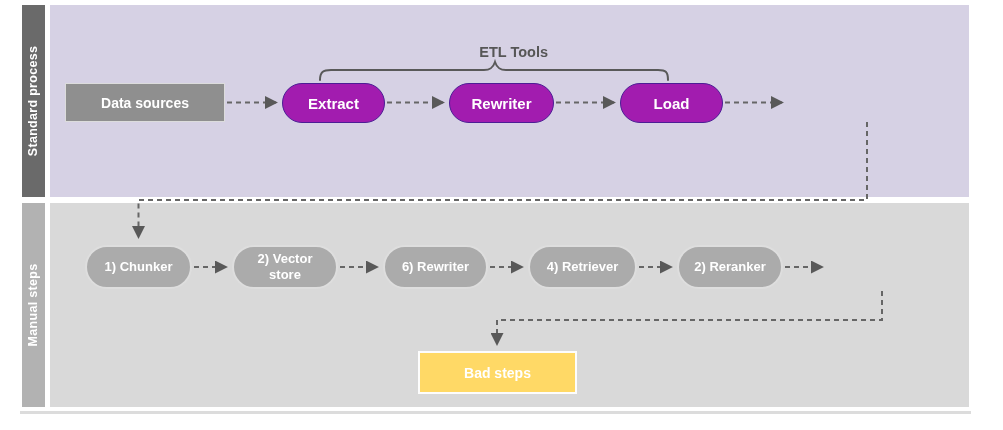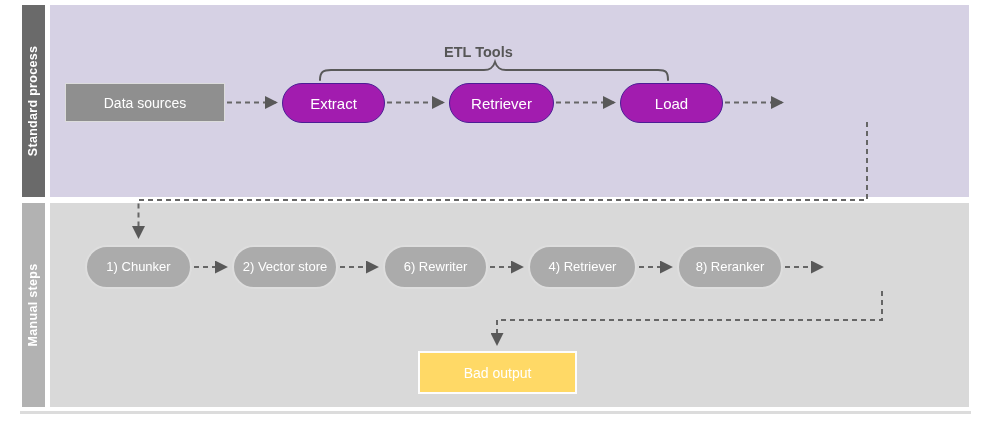--- a/index.html
+++ b/index.html
@@ -28,21 +28,21 @@
     font-weight: 700;
     font-size: 12.5px;
     letter-spacing: 0.3px;
   }
   .node {
     position: absolute;
     box-sizing: border-box;
     display: flex; align-items: center; justify-content: center;
     text-align: center;
     color: #ffffff;
-    font-weight: 400;
+    font-weight: 700;
     z-index: 3;
   }
   .rect  { background: #8f8f8f; border: 1.5px solid #dcdcdc; font-size: 14px; }
   .pill-etl {
     background: #a21caf;
     border: 1px solid #4c1d95;
     border-radius: 22px;
     font-size: 15px;
   }
   .pill-manual {
@@ -66,21 +66,21 @@
   #step-chunker      { left: 85px;  top: 245px; width: 107px; height: 44px; text-align: center; }
   #step-vector-store { left: 232px; top: 245px; width: 106px; height: 44px; }
   #step-rewriter     { left: 383px; top: 245px; width: 105px; height: 44px; }
   #step-retriever    { left: 528px; top: 245px; width: 109px; height: 44px; }
   #step-reranker     { left: 677px; top: 245px; width: 106px; height: 44px; }
   #step-consolidator { left: 828px; top: 245px; width: 109px; height: 44px; }
   #node-bad-output   { left: 418px; top: 351px; width: 159px; height: 43px; }
   #etl-tools-label {
     position: absolute;
     left: 444px; top: 44px; width: 104px;
-    text-align: left;
+    text-align: right;
     color: #565656;
     font-weight: 700;
     font-size: 14.5px;
     z-index: 3;
   }
   #connector-layer {
     position: absolute;
     left: 0; top: 0;
     width: 1003px; height: 430px;
     z-index: 2;
@@ -131,41 +131,41 @@
 
   <div id="etl-tools-label">ETL Tools</div>
 
   <div class="node rect" id="node-data-sources">
     <span>Data sources</span>
   </div>
   <div class="node pill-etl" id="node-extract">
     <span>Extract</span>
   </div>
   <div class="node pill-etl" id="node-transform">
-    <span>Retriever</span>
+    <span>Rewriter</span>
   </div>
   <div class="node pill-etl" id="node-load">
     <span>Load</span>
   </div>
 
   <div class="node pill-manual" id="step-chunker">
     <span>1) Chunker</span>
   </div>
   <div class="node pill-manual" id="step-vector-store">
     <span>2) Vector store</span>
   </div>
   <div class="node pill-manual" id="step-rewriter">
     <span>6) Rewriter</span>
   </div>
   <div class="node pill-manual" id="step-retriever">
     <span>4) Retriever</span>
   </div>
   <div class="node pill-manual" id="step-reranker">
-    <span>8) Reranker</span>
+    <span>2) Reranker</span>
   </div>
 
   <div class="node bad" id="node-bad-output">
-    <span>Bad output</span>
+    <span>Bad steps</span>
   </div>
 
   <div id="bottom-divider"></div>
 
 </div>
 
 </body></html>

